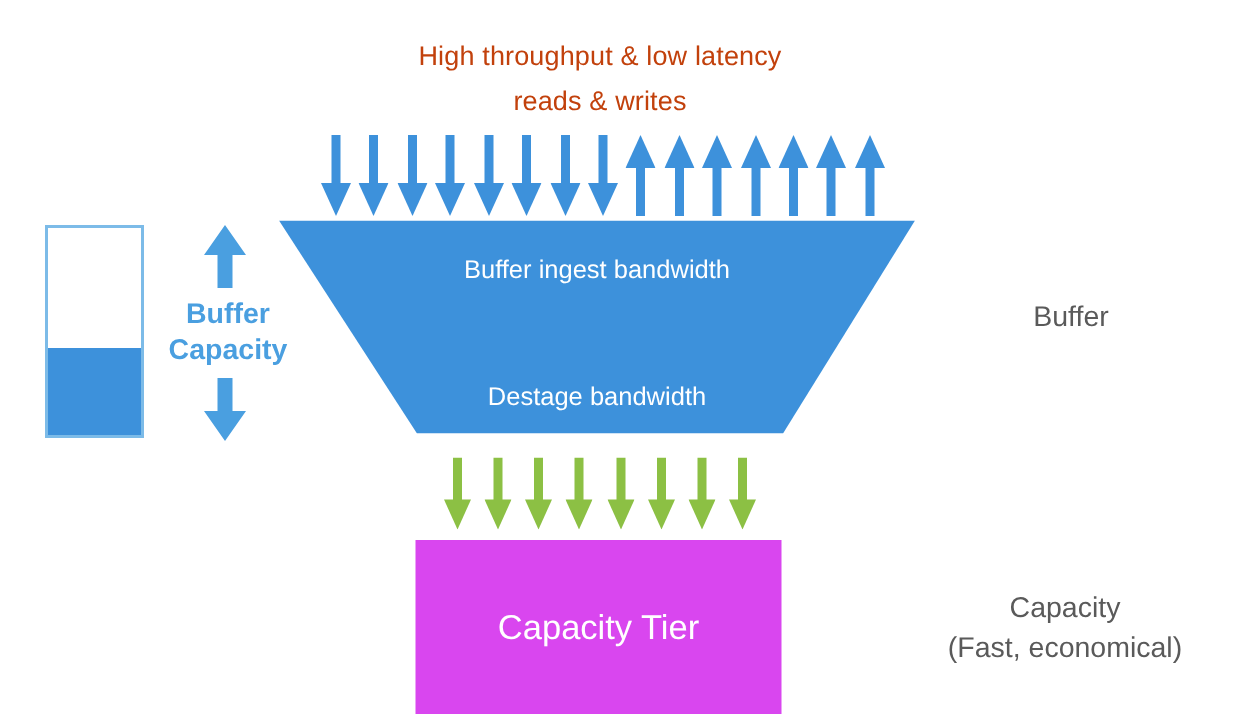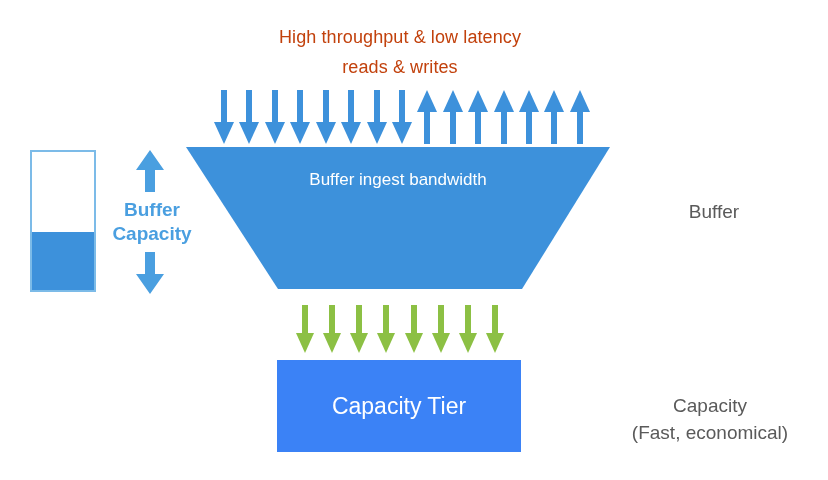--- a/index.html
+++ b/index.html
@@ -119,22 +119,22 @@
     color: #ffffff;
     font-size: 17px;
   }
 
   
   #capacity-tier-box {
     position: absolute;
     left: 277px;
     top: 360px;
     width: 244px;
-    height: 92px;
-    background: #3b82f6;
+    height: 116px;
+    background: #d946ef;
     display: flex;
     align-items: center;
     justify-content: center;
   }
   #capacity-tier-label {
     color: #ffffff;
     font-size: 23px;
   }
 
   
@@ -273,20 +273,21 @@
           <rect x="7" y="20" width="6" height="34"></rect>
           <polygon points="10,0 0,22 20,22"></polygon>
         </g>
       </svg>
   </div>
 
   <svg id="buffer-trapezoid" viewBox="0 0 424 142" preserveAspectRatio="none">
     <polygon points="0,0 424,0 336,142 92,142" fill="#3d91db"></polygon>
   </svg>
   <div id="buffer-ingest-label">Buffer ingest bandwidth</div>
+  <div id="destage-label">Destage bandwidth</div>
 
   <div id="green-arrow-row" class="arrow-row">
     <svg width="18" height="48" viewBox="0 0 18 48">
         <g fill="#8cc044">
           <rect x="6" y="0" width="6" height="30"></rect>
           <polygon points="9,48 0,28 18,28"></polygon>
         </g>
       </svg>
     <svg width="18" height="48" viewBox="0 0 18 48">
         <g fill="#8cc044">

